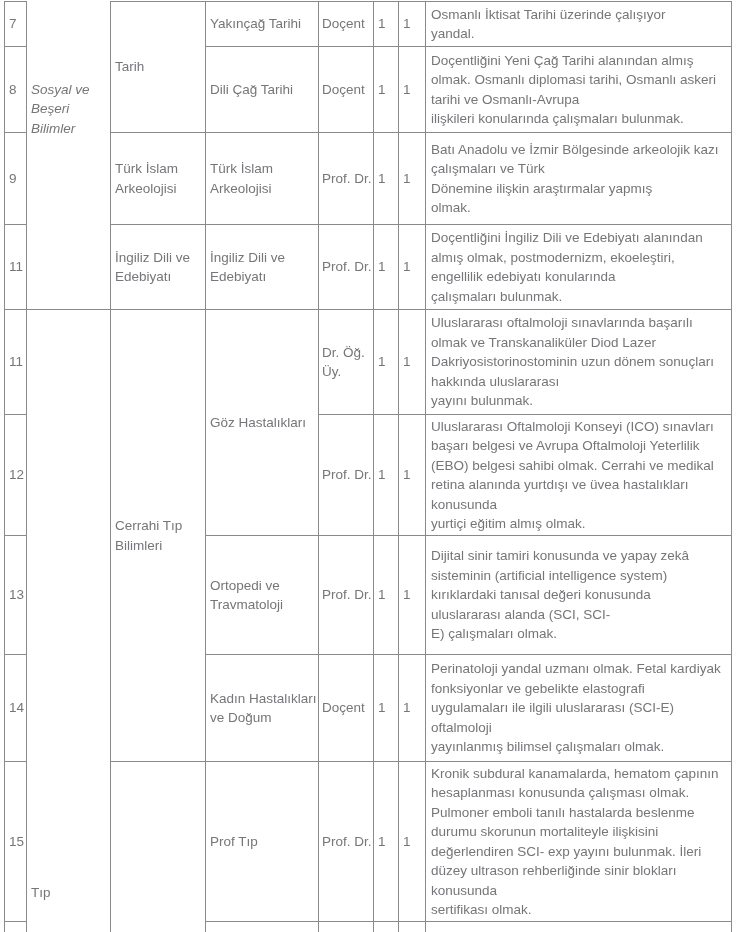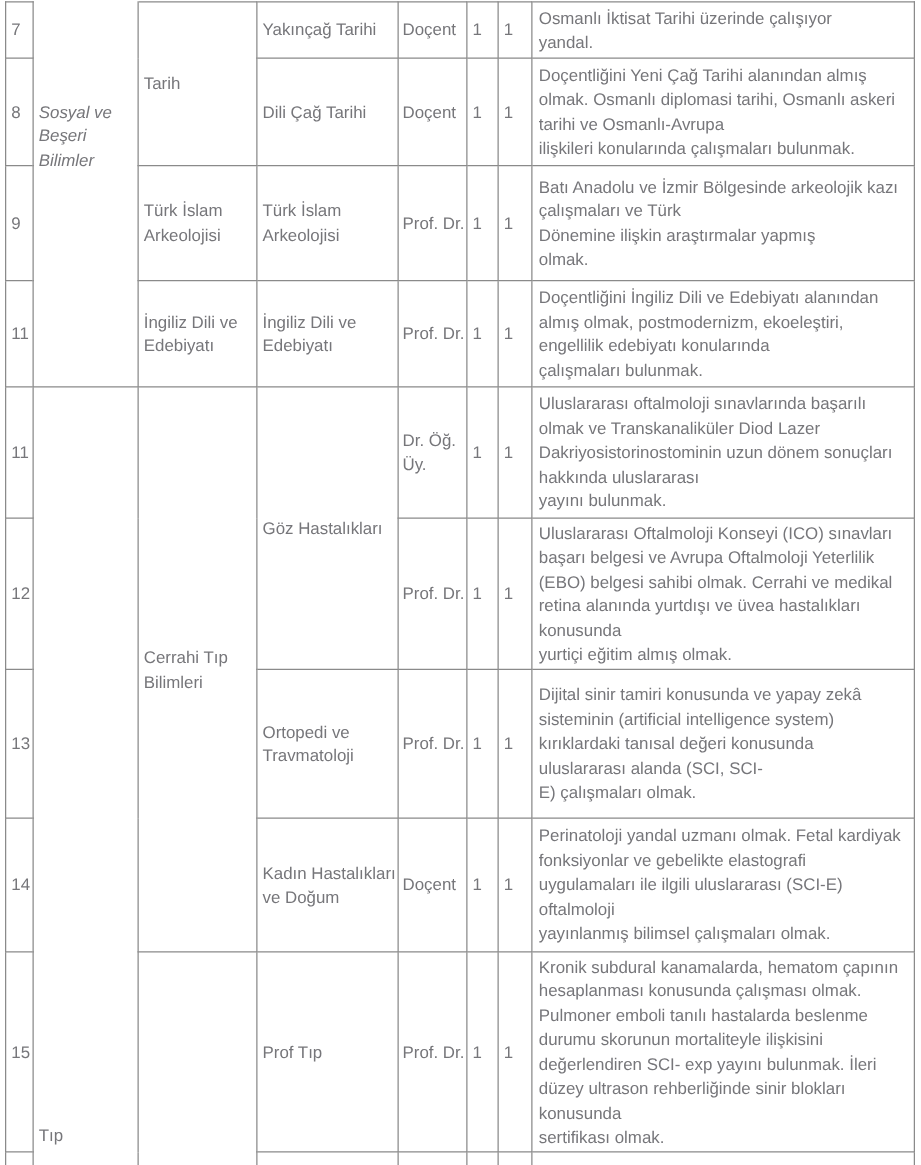--- a/index.html
+++ b/index.html
@@ -38,21 +38,21 @@
   }
   td.open-top {
     border-top: none;
     vertical-align: top;
     padding-top: 78px;
     font-style: italic;
   }
   td.open-bottom {
     border-bottom: none;
     vertical-align: bottom;
-    padding-bottom: 13px;
+    padding-bottom: 29px;
     margin-left: 37px;
   }
   td.no-bottom {
     border-bottom: none;
   }
   tr.stub td {
     border-bottom: none;
   }
 </style>
 </head>

